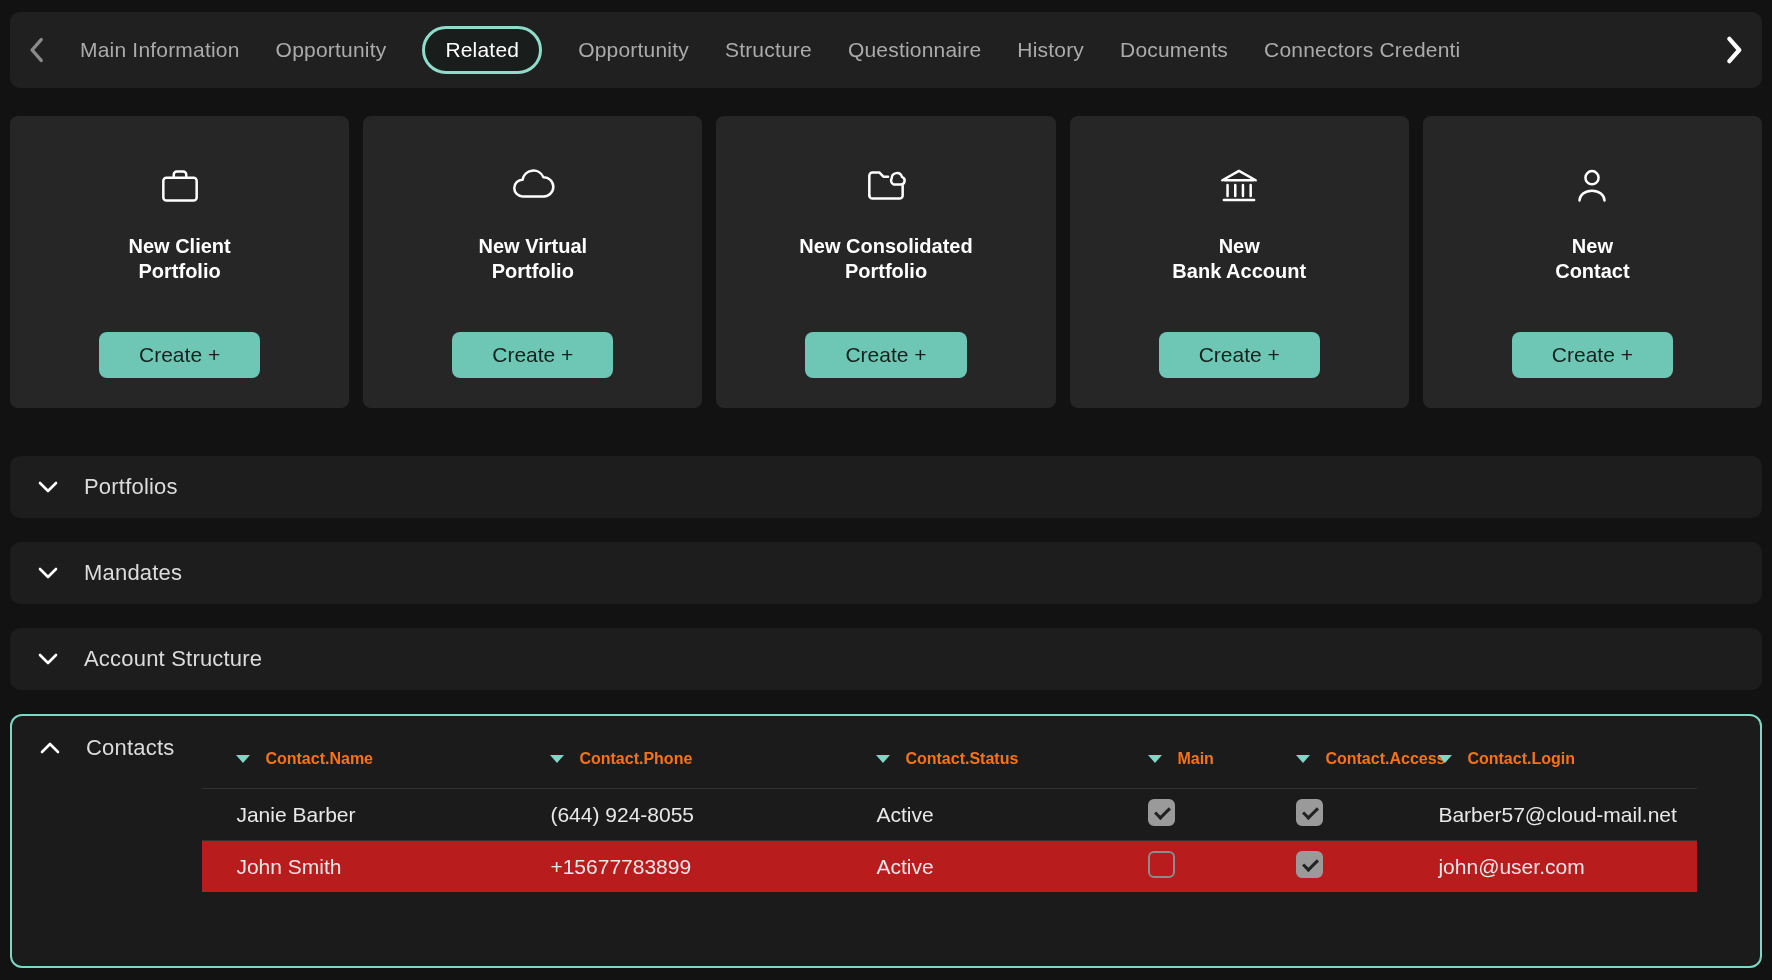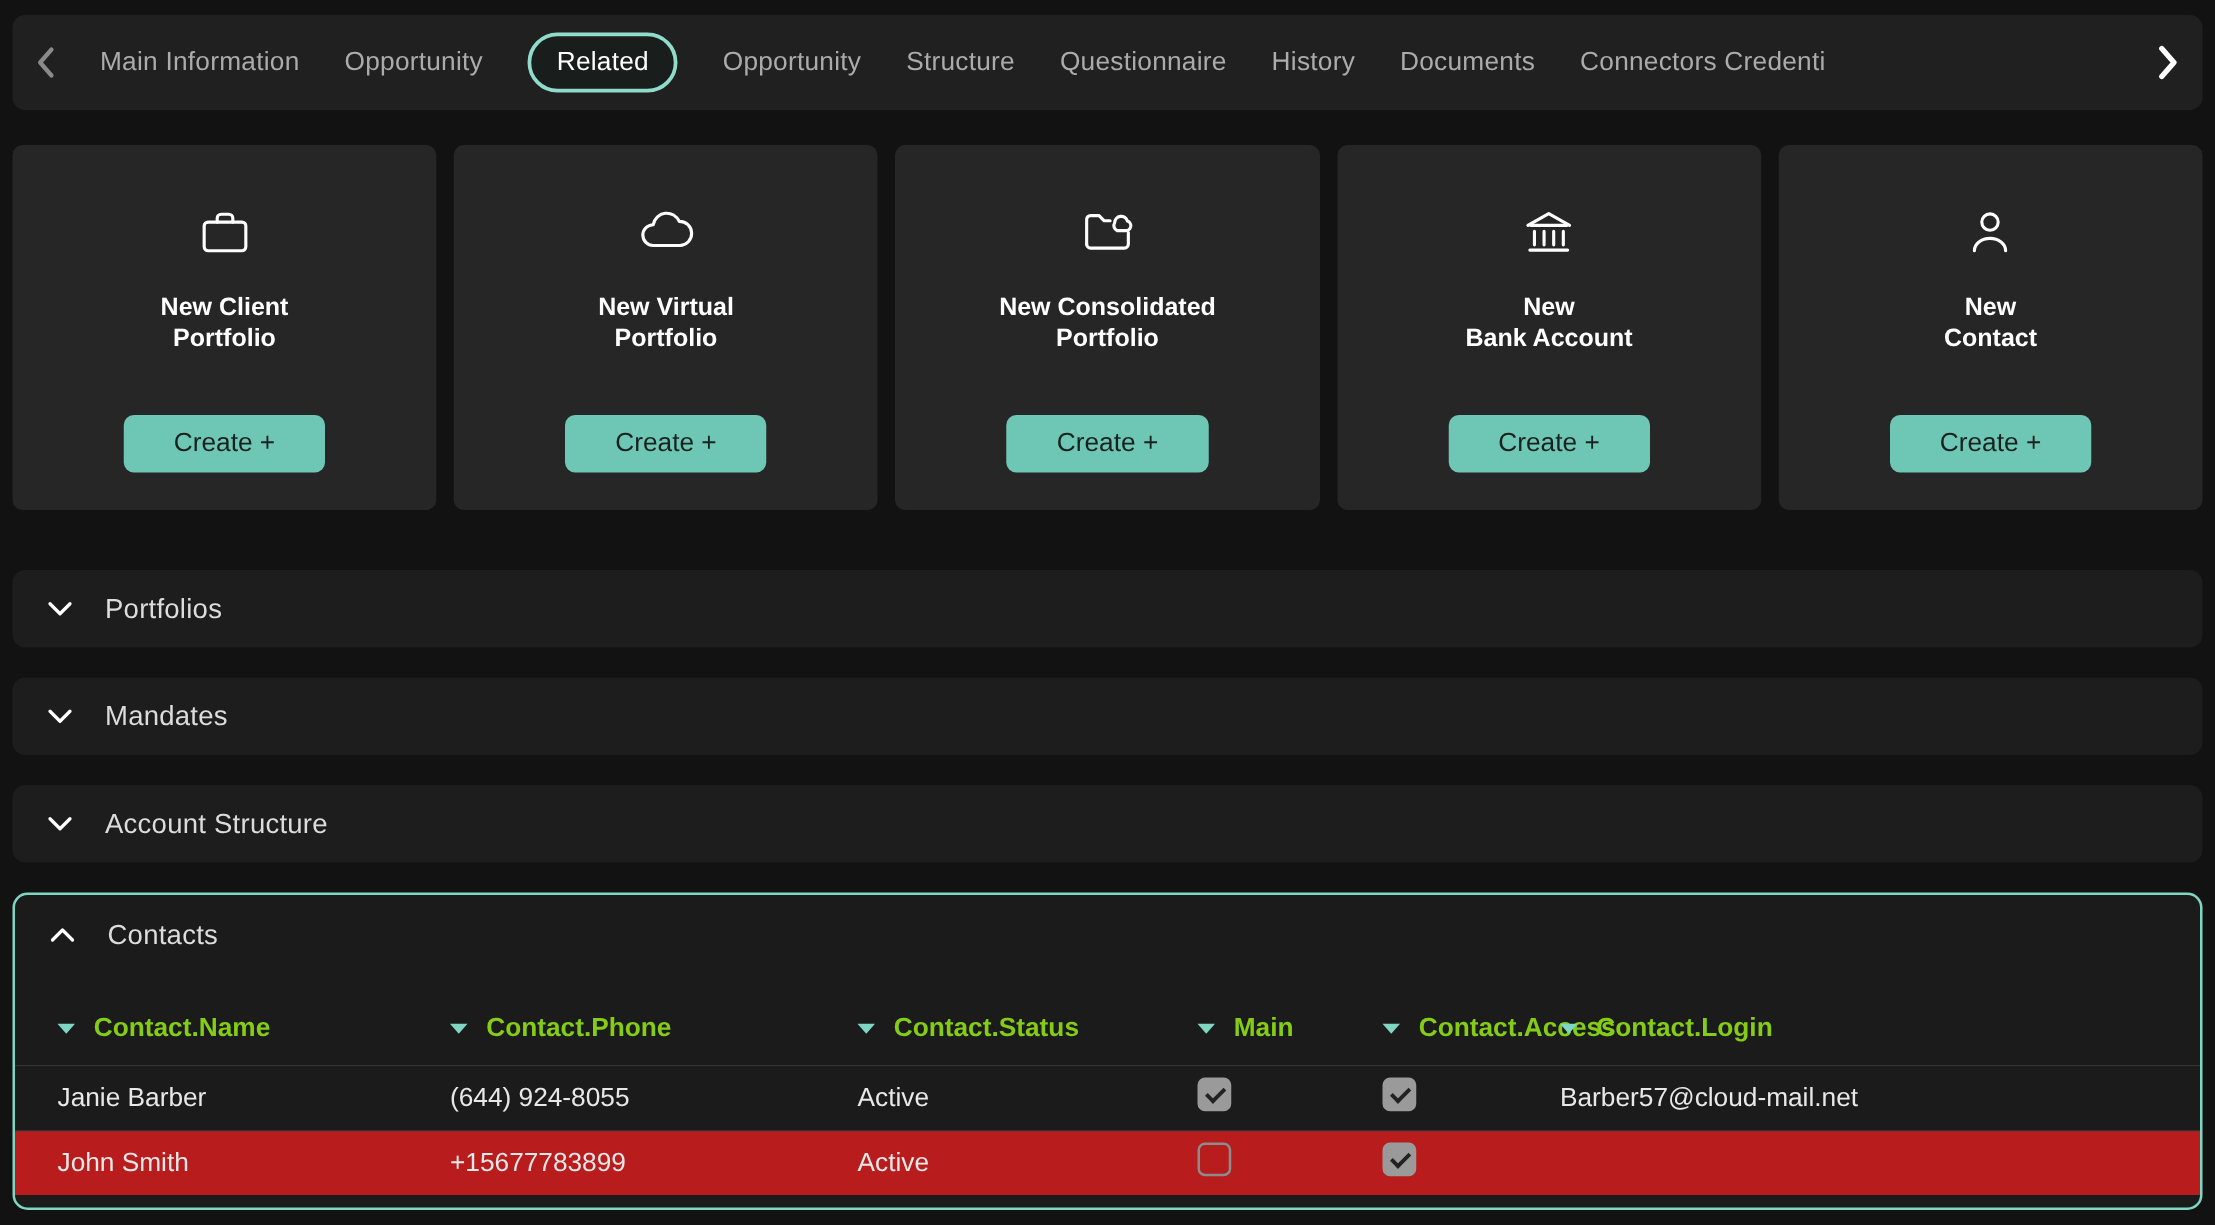--- a/index.html
+++ b/index.html
@@ -60,33 +60,33 @@
     margin-bottom:24px;cursor:pointer;flex:none;
   }
   .acc-label{font-size:22px;color:#dcdcdc;letter-spacing:.2px;}
   .chev{display:flex;align-items:center;}
   .expanded .chev svg{transform:rotate(180deg);}
 
   
   .contacts-section{
     border:2px solid var(--accent);border-radius:12px;
     background:#1b1b1b;flex:1;overflow:hidden;
-    display:flex;flex-direction:column;
+    display:flex;flex-direction:row;
   }
   .contacts-section .accordion{
     background:transparent;margin-bottom:0;height:64px;border-radius:0;
   }
   .table{margin-top:14px;}
   .thead,.trow{
     display:grid;
     grid-template-columns:314px 326px 272px 148px 142px 1fr;
     align-items:center;
     padding:0 20px 0 34px;
   }
-  .thead{height:58px;font-weight:bold;font-size:21px;color:#84cc16;}
+  .thead{height:58px;font-weight:bold;font-size:16px;color:#f97316;}
   .th{display:flex;align-items:center;gap:15px;}
   .filter-chev{
     width:0;height:0;flex:none;cursor:pointer;
     border-left:7px solid transparent;border-right:7px solid transparent;
     border-top:8px solid var(--accent);
   }
   .trow{height:52px;font-size:21px;color:#e8e8e8;border-top:1px solid #323232;}
   .trow.alt{background:#b91c1c;}
   .checkbox{
     width:27px;height:27px;border-radius:6px;position:relative;
@@ -283,17 +283,18 @@
       <div class="trow alt">
         <div class="td">John Smith</div>
         <div class="td">+15677783899</div>
         <div class="td">Active</div>
         <div class="td">
           <span class="checkbox" style="display:inline-block;"></span>
         </div>
         <div class="td">
           <span class="checkbox checked" style="display:inline-block;"></span>
         </div>
+        <div class="td">john@user.com</div>
       </div>
     </div>
   </div>
 
 </div>
 
 </body></html>

